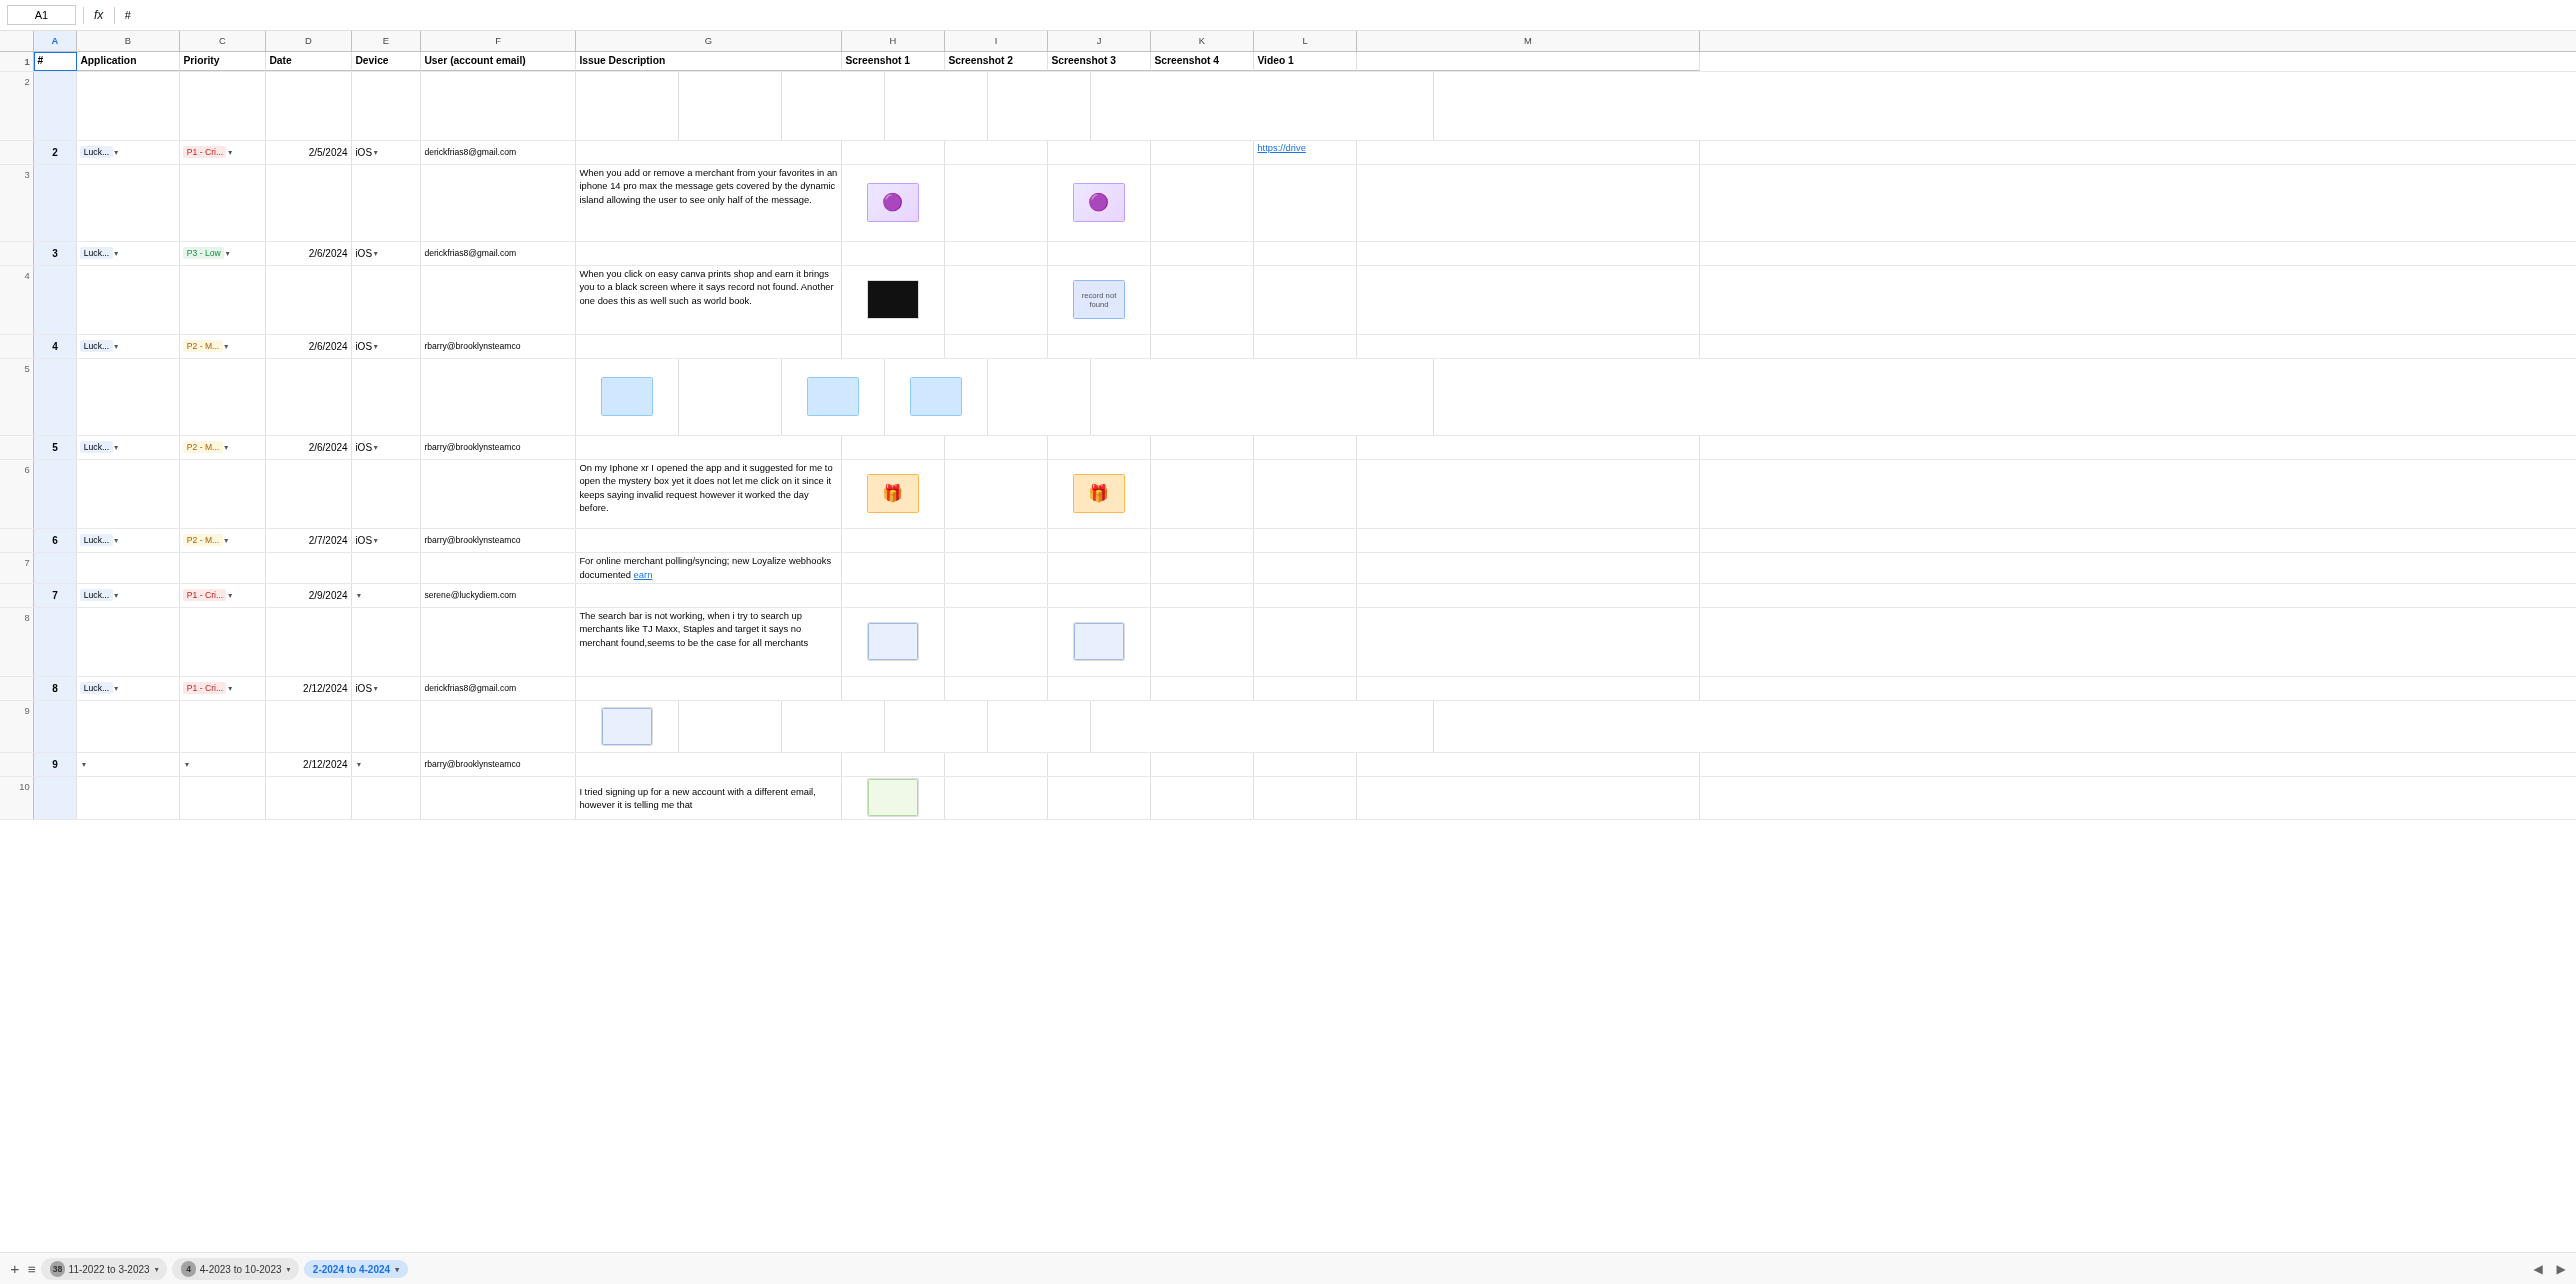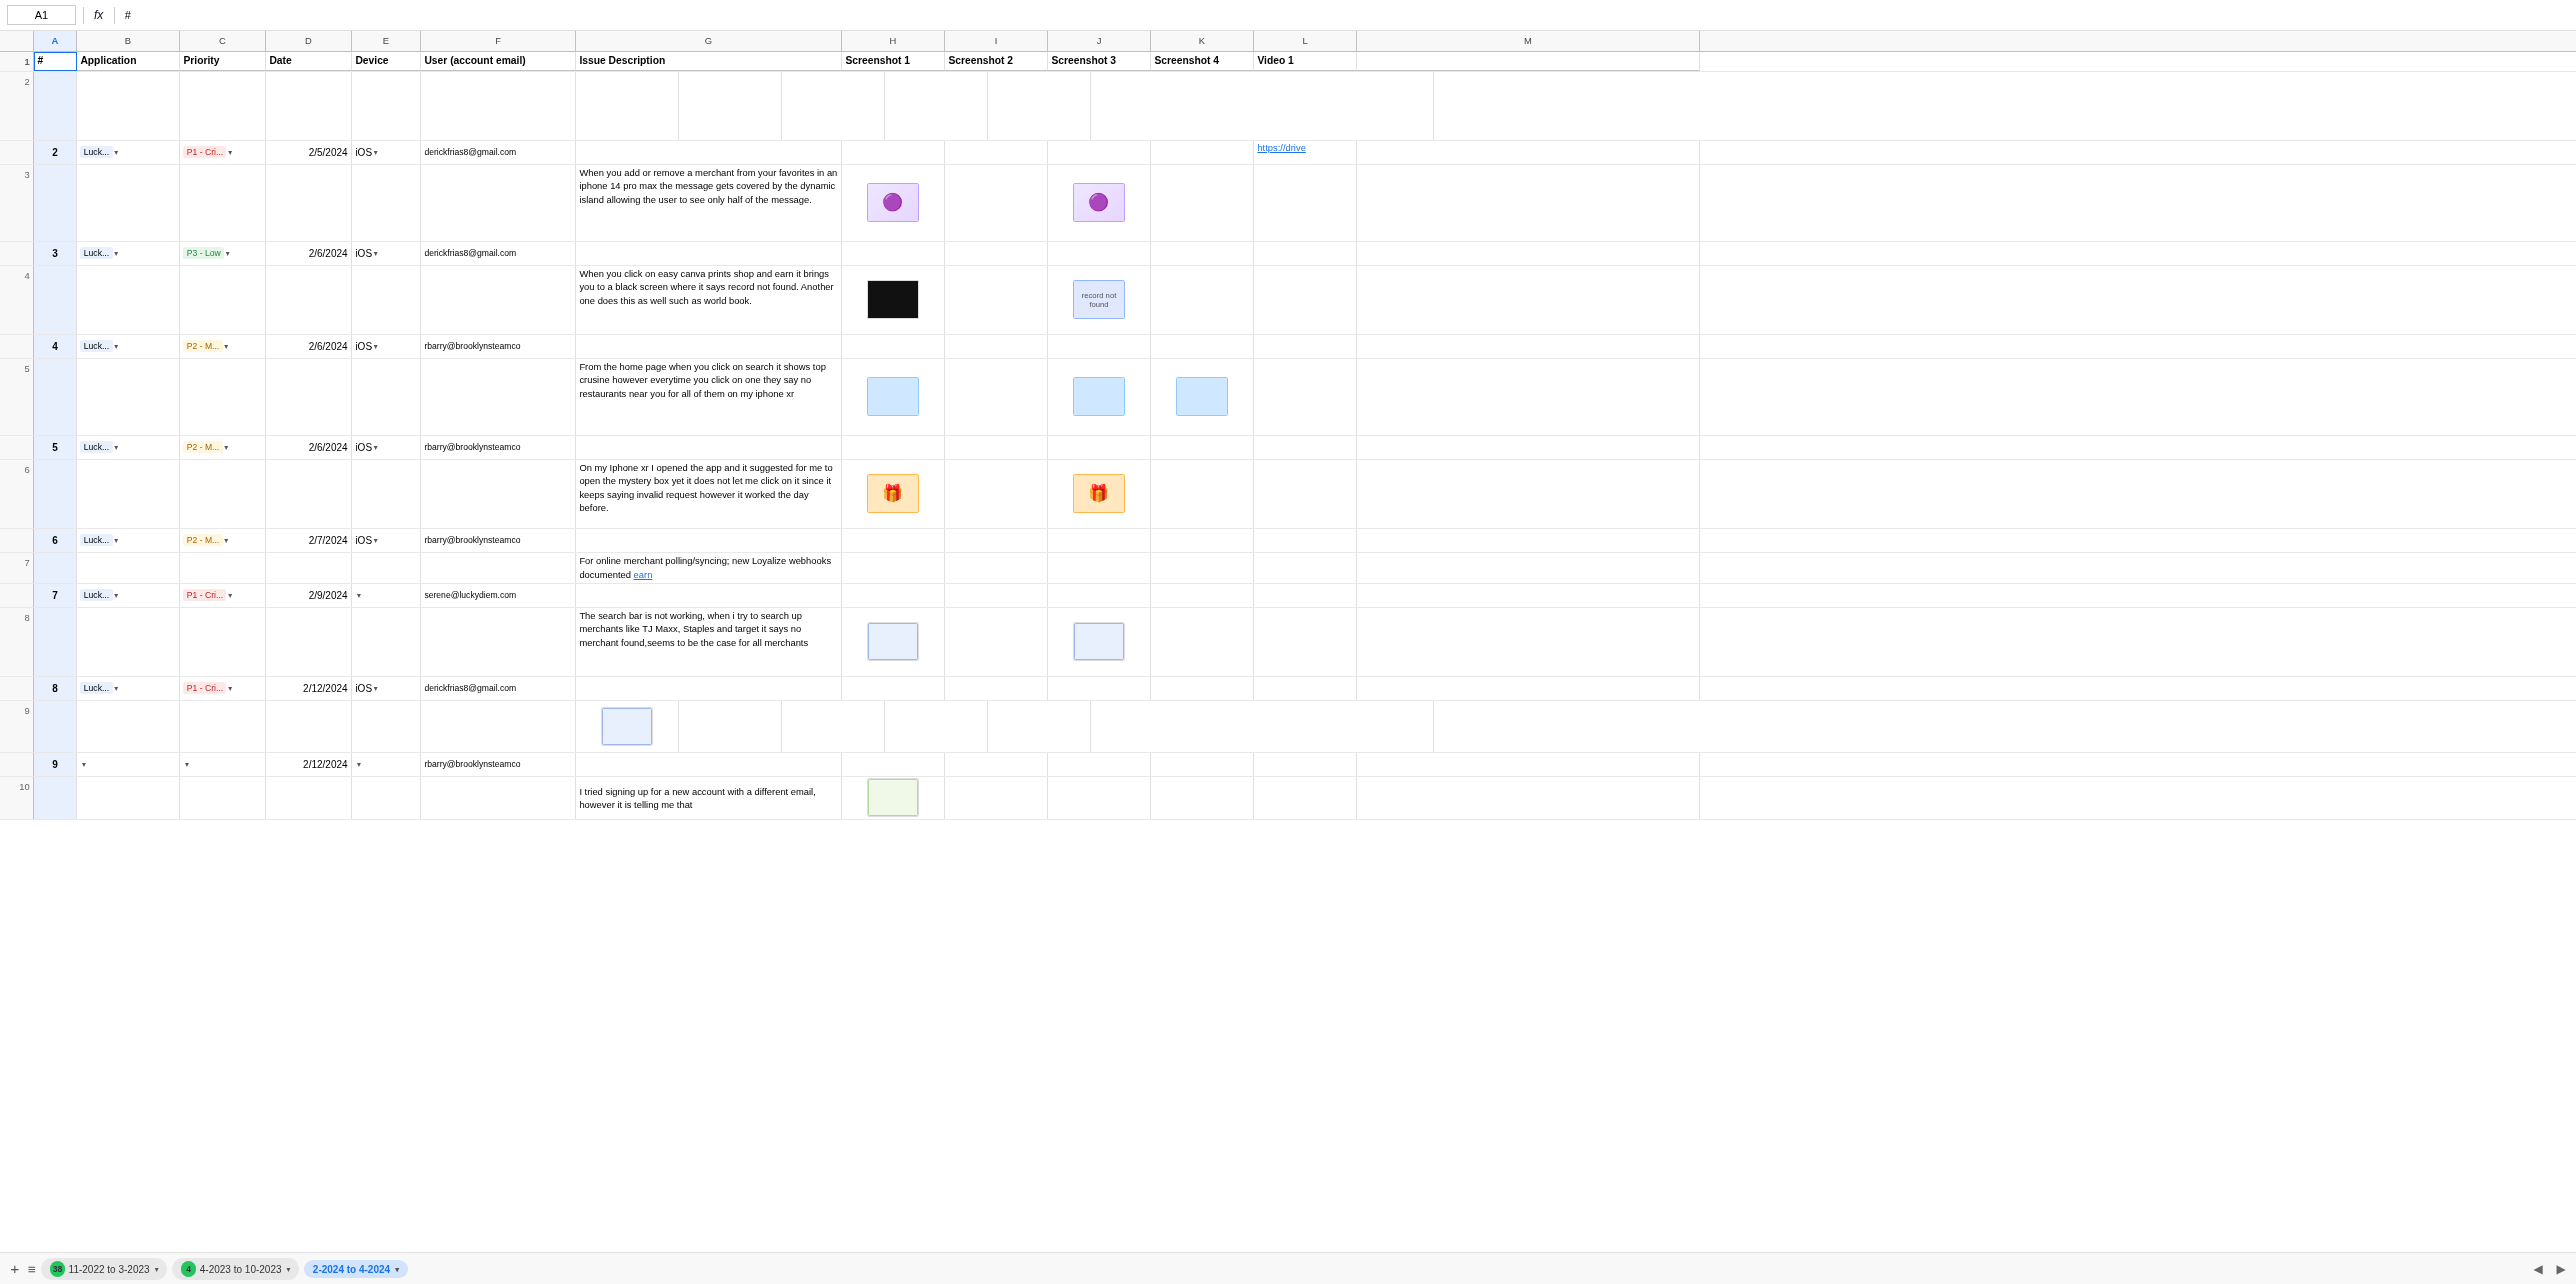--- a/index.html
+++ b/index.html
@@ -210,21 +210,21 @@
       border: none;
       background: #e8e8e8;
       color: #333;
     }
     .tab-btn.active {
       background: #d2e3fc;
       color: #1a73e8;
       font-weight: bold;
     }
     .tab-count {
-      background: #22c55e;
+      background: #a3a3a3;
       border-radius: 50%;
       width: 15.5px;
       height: 15.5px;
       display: flex;
       align-items: center;
       justify-content: center;
       font-size: 8.6px;
       font-weight: bold;
     }
     .tab-plus {
@@ -502,23 +502,20 @@
     </div>
 
     <div class="sheet-row" style="min-height:77px">
       <div class="row-num">5</div>
       <div class="cell col-a-selected" style="width:43px"></div>
       <div class="cell" style="width:103px"></div>
       <div class="cell" style="width:86px"></div>
       <div class="cell" style="width:86px"></div>
       <div class="cell" style="width:69px"></div>
       <div class="cell" style="width:155px"></div>
-      <div class="cell" style="width:266px;align-items:flex-start">
-        <span class="cell-content">From the home page when you click on search it shows top crusine however everytime you click on one they say no restaurants near you for all of them on my iphone xr</span>
-      </div>
       <div class="cell" style="width:103px;align-items:center;justify-content:center">
         <div class="screenshot-thumb thumb-blue">
           <div style="width:100%;height:100%;background:#d0e8ff;border-radius:1.7px;"></div>
         </div>
       </div>
       <div class="cell" style="width:103px"></div>
       <div class="cell" style="width:103px;align-items:center;justify-content:center">
         <div class="screenshot-thumb thumb-blue">
           <div style="width:100%;height:100%;background:#d0e8ff;border-radius:1.7px;"></div>
         </div>

